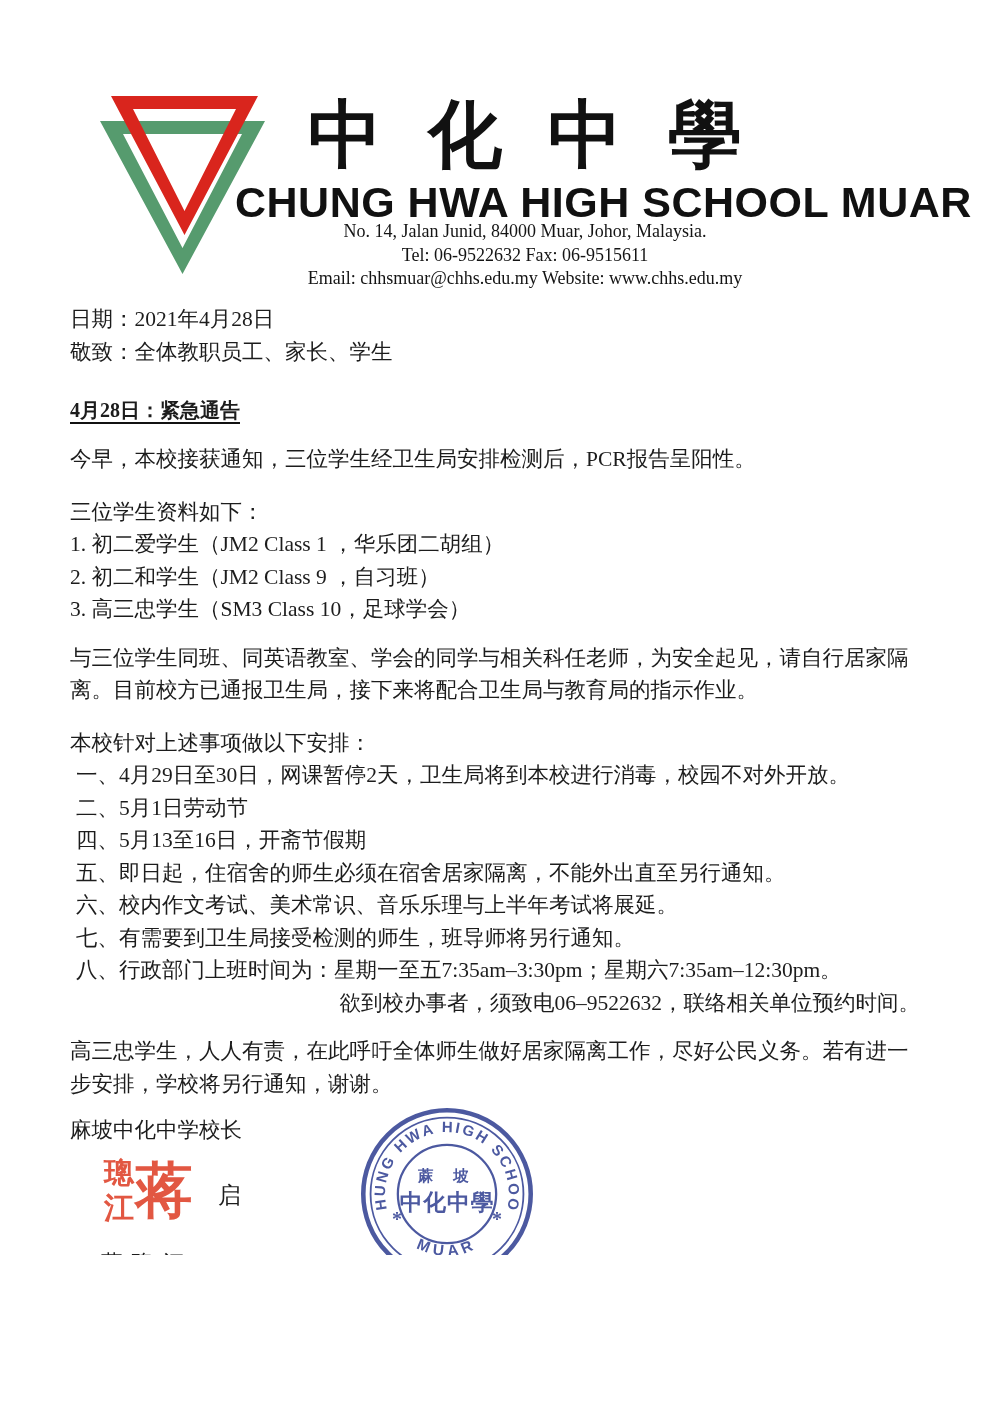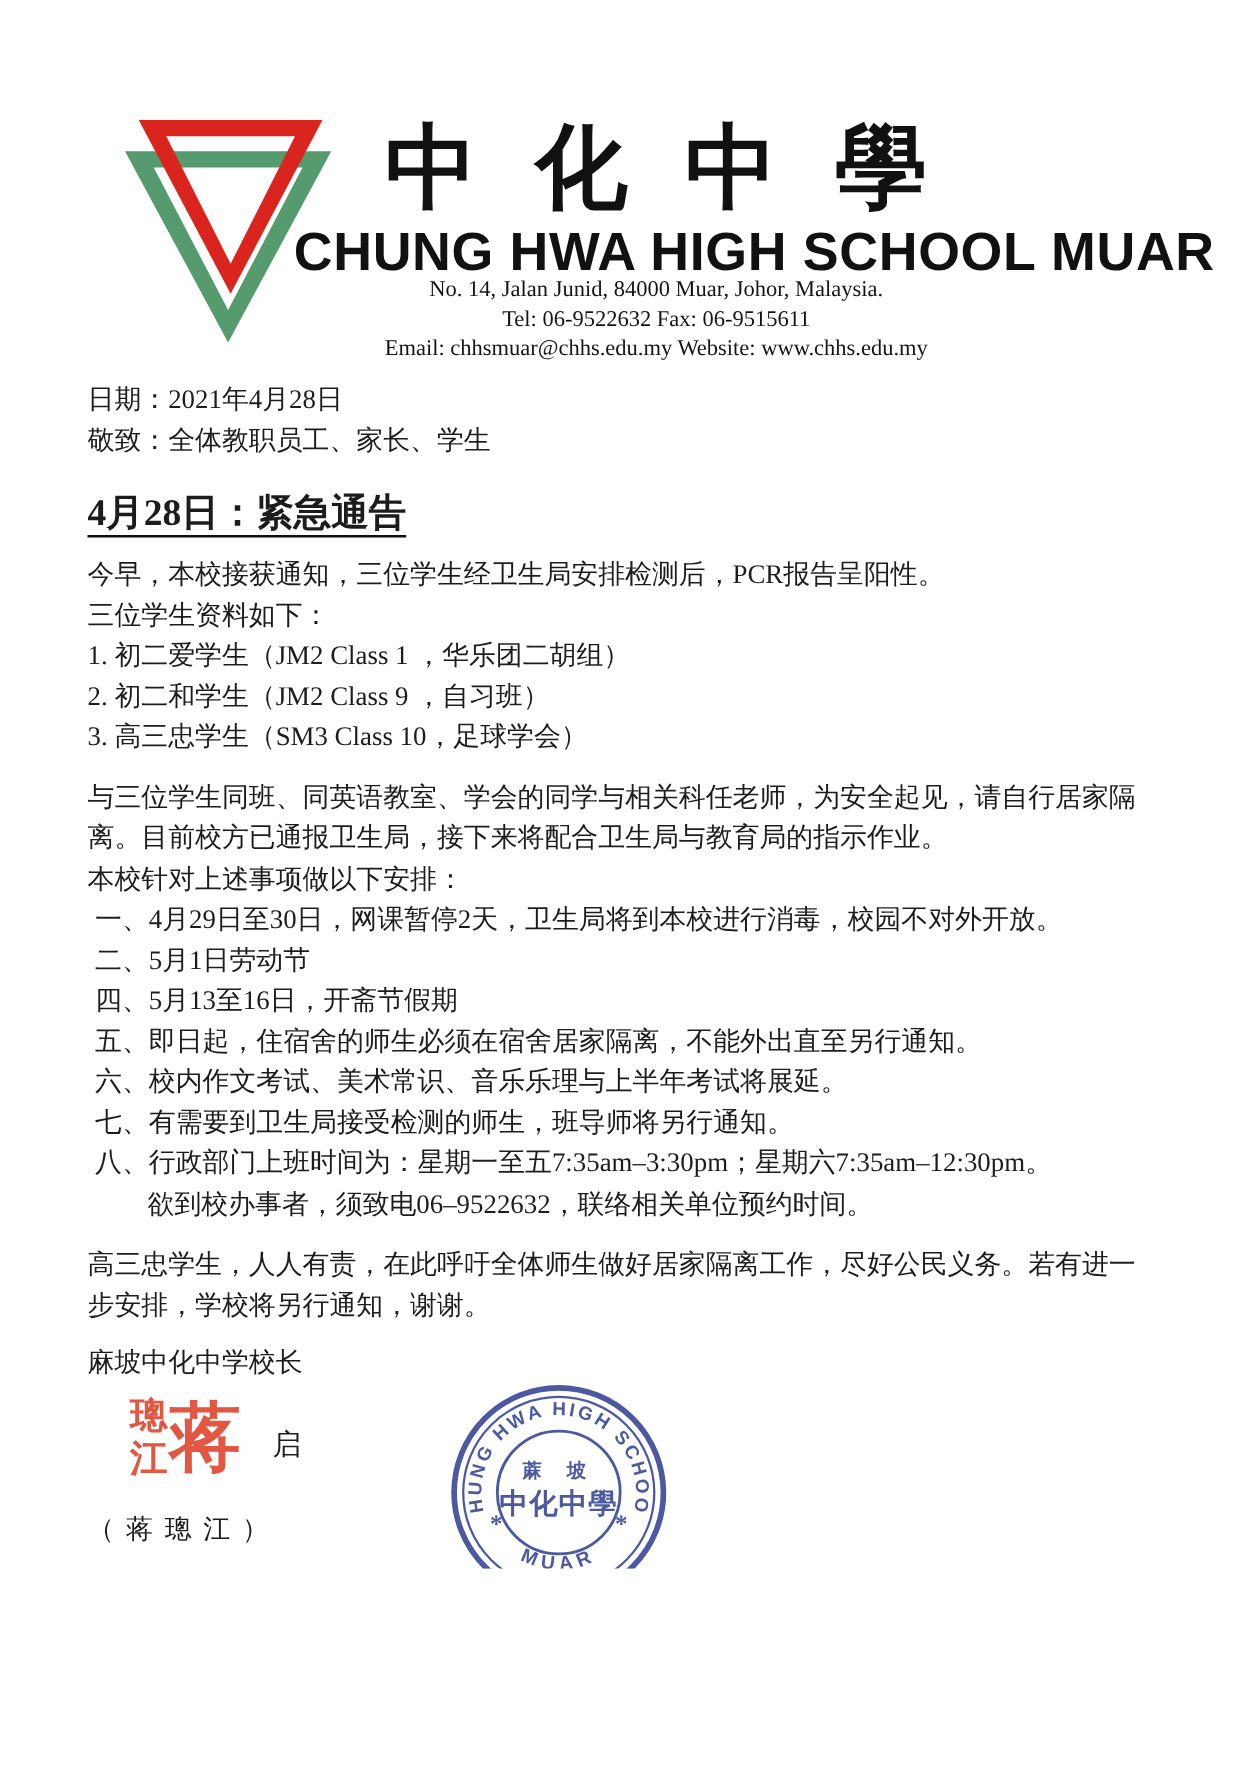--- a/index.html
+++ b/index.html
@@ -25,26 +25,26 @@
     color:#111; margin-top:4px; line-height:36px;
   }
   .addr-line { font-size:18px; line-height:23.5px; color:#141414; }
 
   
   .content {
     position:absolute; left:70px; top:303px; width:850px;
     font-size:21.5px; line-height:32.5px; color:#1c1c1c;
   }
   .meta-line { white-space:nowrap; }
-  .notice-heading { margin-top:26px; font-size:30px; font-weight:700; line-height:33px; }
+  .notice-heading { margin-top:26px; font-size:20px; font-weight:700; line-height:33px; }
   .notice-heading span { border-bottom:2.5px solid #111; padding-bottom:1px; }
   .para { margin-top:16px; }
-  .block { margin-top:0; }
+  .block { margin-top:20px; }
   .list-item { padding-left:6px; }
-  .cont-line { padding-left:48px; }
+  .cont-line { padding-left:48px;text-align:right; }
 
   
   .sig-block { margin-top:14px; }
   .seal-row { display:flex; align-items:center; margin-top:6px; height:74px; }
   .seal {
     display:flex; flex-direction:row; color:#e25742; font-weight:700;
     line-height:1; margin-left:34px;
     font-family:"DejaVu Serif","Liberation Serif",serif;
   }
   .seal-col-left { display:flex; flex-direction:column; justify-content:space-between; height:68px; }

